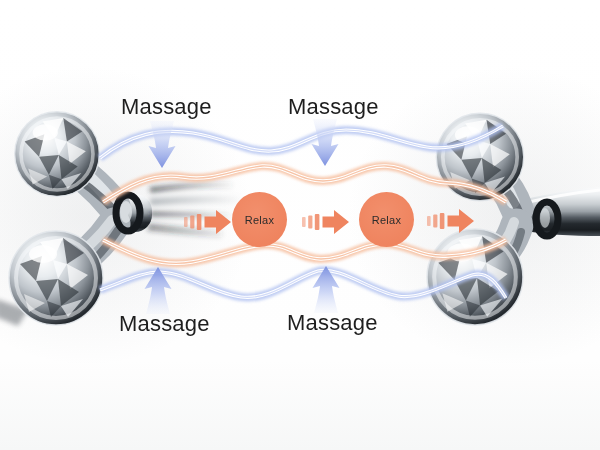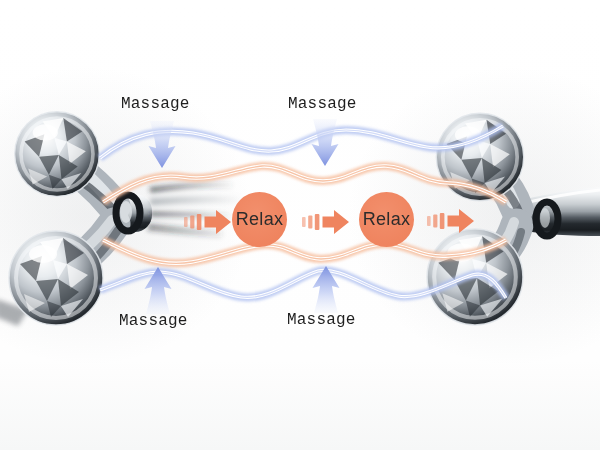--- a/index.html
+++ b/index.html
@@ -4,30 +4,29 @@
 <style>
   html,body { margin:0; padding:0; background:#fff; }
   #canvas {
     position:relative; width:600px; height:450px; overflow:hidden;
     background: linear-gradient(180deg, #ffffff 0%, #fefefe 80%, #f6f7f7 100%);
     font-family:"Liberation Sans", sans-serif;
   }
   #scene { position:absolute; left:0; top:0; }
   .massage-label {
     position:absolute;
-    font-size:16px; line-height:1; letter-spacing:0.2px;
+    font-size:22px; line-height:1; letter-spacing:0.2px;
     color: var(--ink, #1E1E1E);
     white-space:nowrap;
-    font-family:Liberation Mono, monospace;
   }
   .relax-circle {
     position:absolute; width:55px; height:55px; border-radius:50%;
     background: radial-gradient(circle at 45% 38%, #F28F6C 0%, var(--orange,#EF845F) 70%);
     display:flex; align-items:center; justify-content:center;
-    font-size:18px; letter-spacing:0.3px;
+    font-size:11px; letter-spacing:0.3px;
     color: var(--relax-text, #2C2C2C);
   }
   .lbl-tl { left:121px; top:96px; }
   .lbl-tr { left:288px; top:96px; }
   .lbl-bl { left:119px; top:313px; }
   .lbl-br { left:287px; top:312px; }
   .relax-1 { left:232px; top:192px; }
   .relax-2 { left:359px; top:192px; }
 </style>
 </head>

